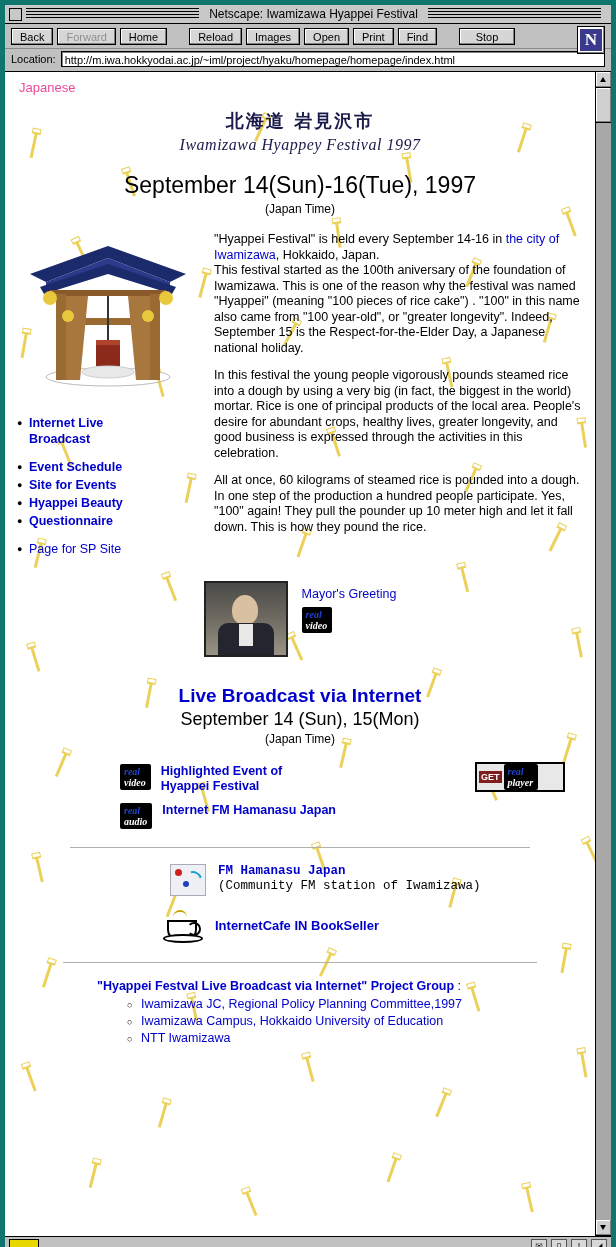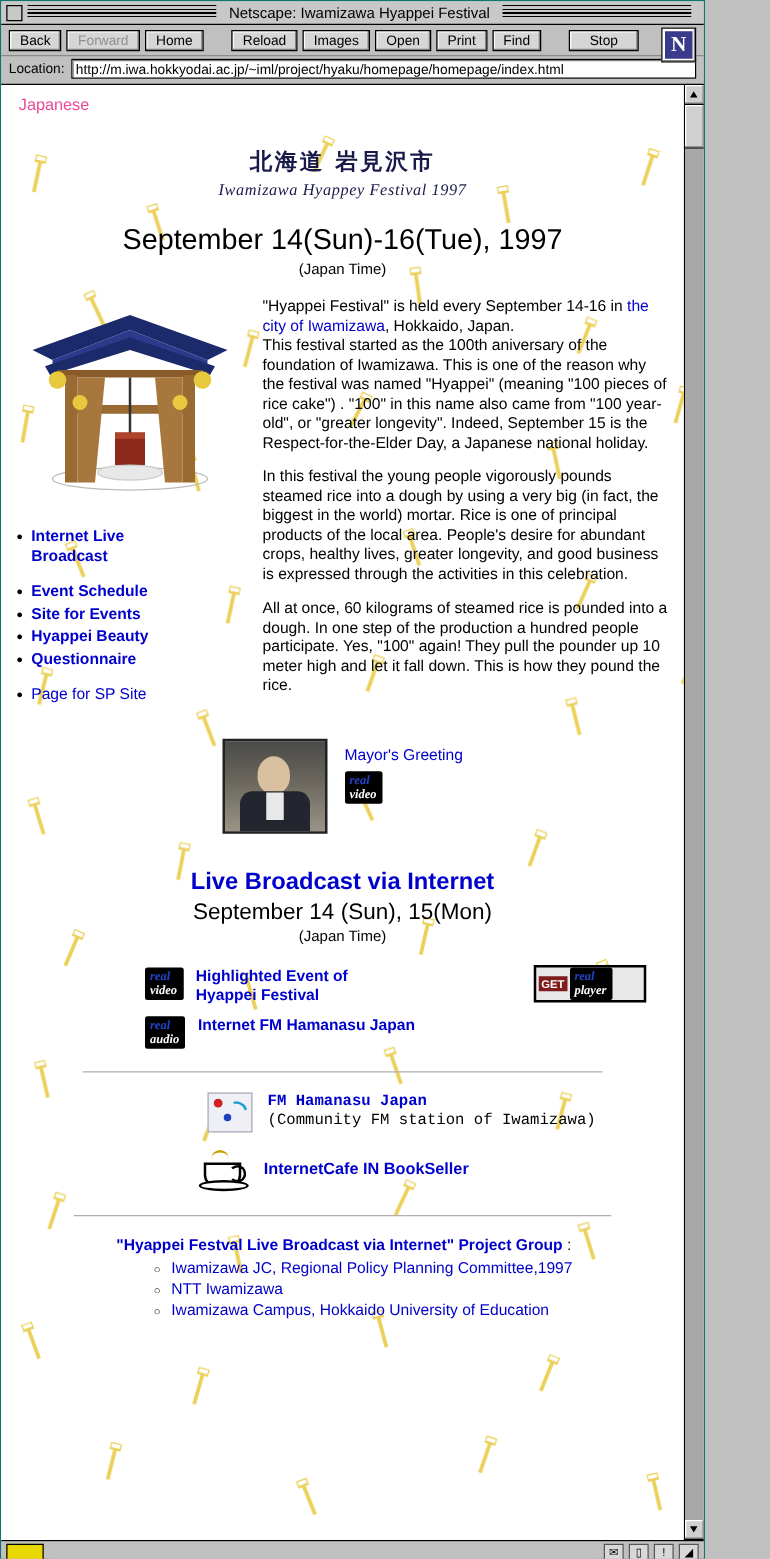--- a/index.html
+++ b/index.html
@@ -9,24 +9,24 @@
   }
   body {
     width: 616px;
     height: 1247px;
     overflow: hidden;
     font-family: "Liberation Sans", sans-serif;
     font-size: 12px;
     -webkit-font-smoothing: none;
   }
   .window {
-    width: 564px;
+    width: 616px;
     height: 1247px;
     background: #c0c0c0;
-    border: 1px solid #0f766e;
+    border: 5px solid #0f766e;
     box-sizing: border-box;
     position: relative;
   }
   
   .titlebar {
     height: 18px;
     background: #c8c8c8;
     border-bottom: 1px solid #000;
     display: flex;
     align-items: center;
@@ -230,21 +230,21 @@
   }
   
   a, .lnk { color: #0000cc; text-decoration: none; }
   .jp-top {
     font-size: 13px;
     color: #ec4899;
     margin: 2px 0 6px 4px;
   }
   .banner {
     text-align: center;
-    margin-top: 26px;
+    margin-top: 14px;
   }
   .banner .kanji-city {
     font-family: "DejaVu Sans", sans-serif;
     font-size: 18px;
     font-weight: bold;
     color: #1a1a4a;
     letter-spacing: 2px;
   }
   .banner .kanji-main {
     font-family: "DejaVu Sans", sans-serif;
@@ -252,21 +252,21 @@
     font-weight: bold;
     color: #d4a017;
     letter-spacing: 3px;
     margin-top: 2px;
     text-shadow: 1px 1px 0 #8a6a00;
   }
   .banner .kanji-main .red { color: #c02020; text-shadow: 1px 1px 0 #701010; }
   .banner .romaji {
     font-family: "Liberation Serif", serif;
     font-style: italic;
-    font-size: 13px;
+    font-size: 16px;
     color: #1a1a4a;
     margin-top: 3px;
     letter-spacing: 0.5px;
   }
   .dates {
     text-align: center;
     margin-top: 18px;
   }
   .dates .d1 {
     font-size: 23px;
@@ -767,22 +767,22 @@
           <div class="cafe-text">InternetCafe IN BookSeller</div>
         </div>
 
         <hr class="hr-rule2">
 
 
         <div class="project">
           <div class="phead"><span>"Hyappei Festval Live Broadcast via Internet" Project Group</span><span class="blk"> :</span></div>
           <ul>
             <li>Iwamizawa JC, Regional Policy Planning Committee,1997</li>
+            <li>Iwamizawa Campus, Hokkaido University of Education</li>
             <li>NTT Iwamizawa</li>
-            <li>Iwamizawa Campus, Hokkaido University of Education</li>
           </ul>
         </div>
 
       </div>
     </div>
 
     <div class="vscroll">
       <div class="sbtn up"></div>
       <div class="sthumb"></div>
       <div class="strack"></div>

